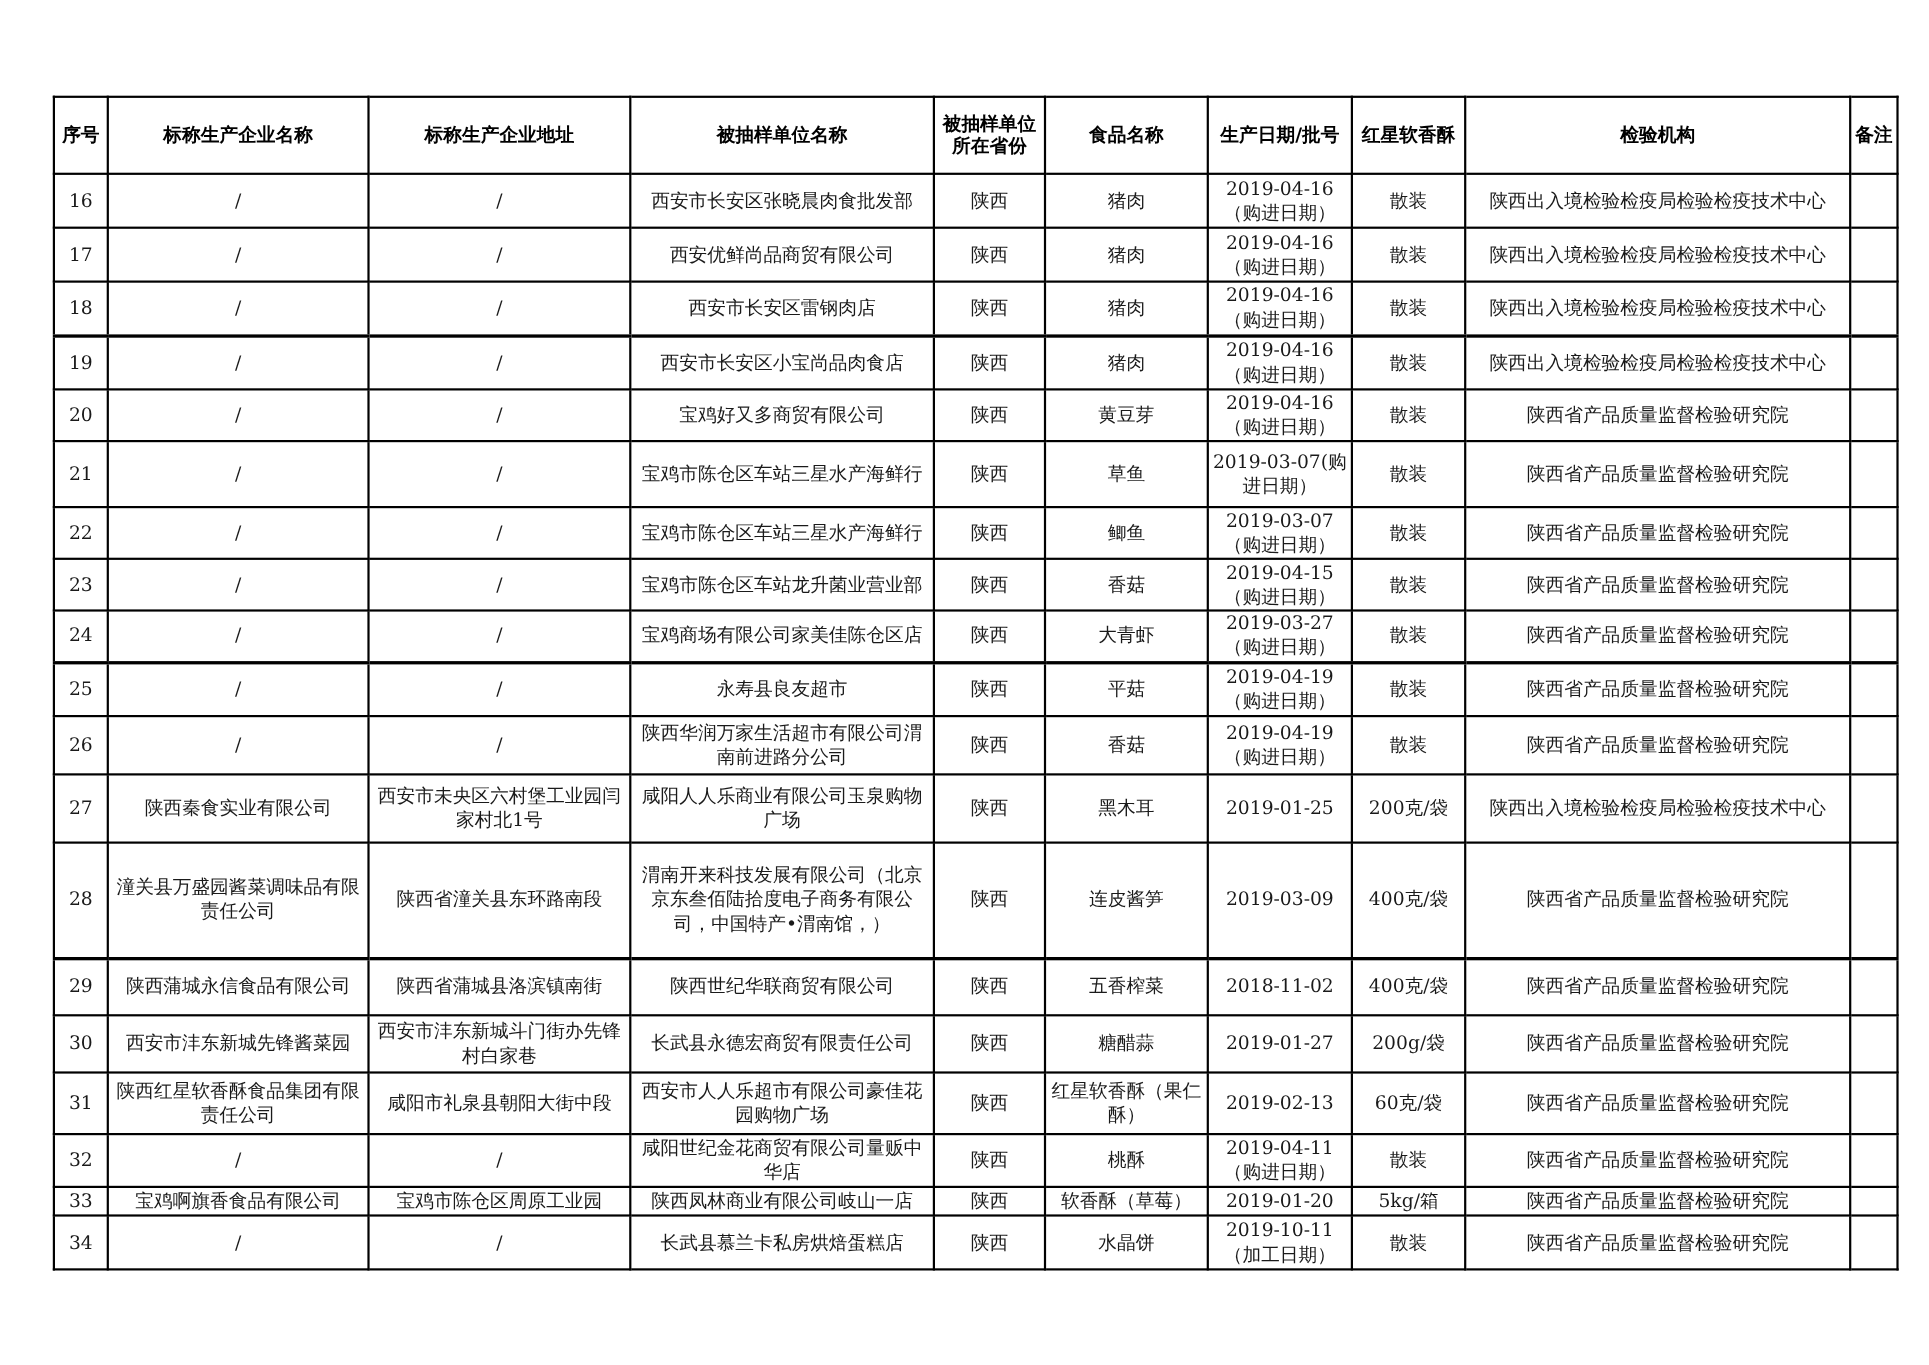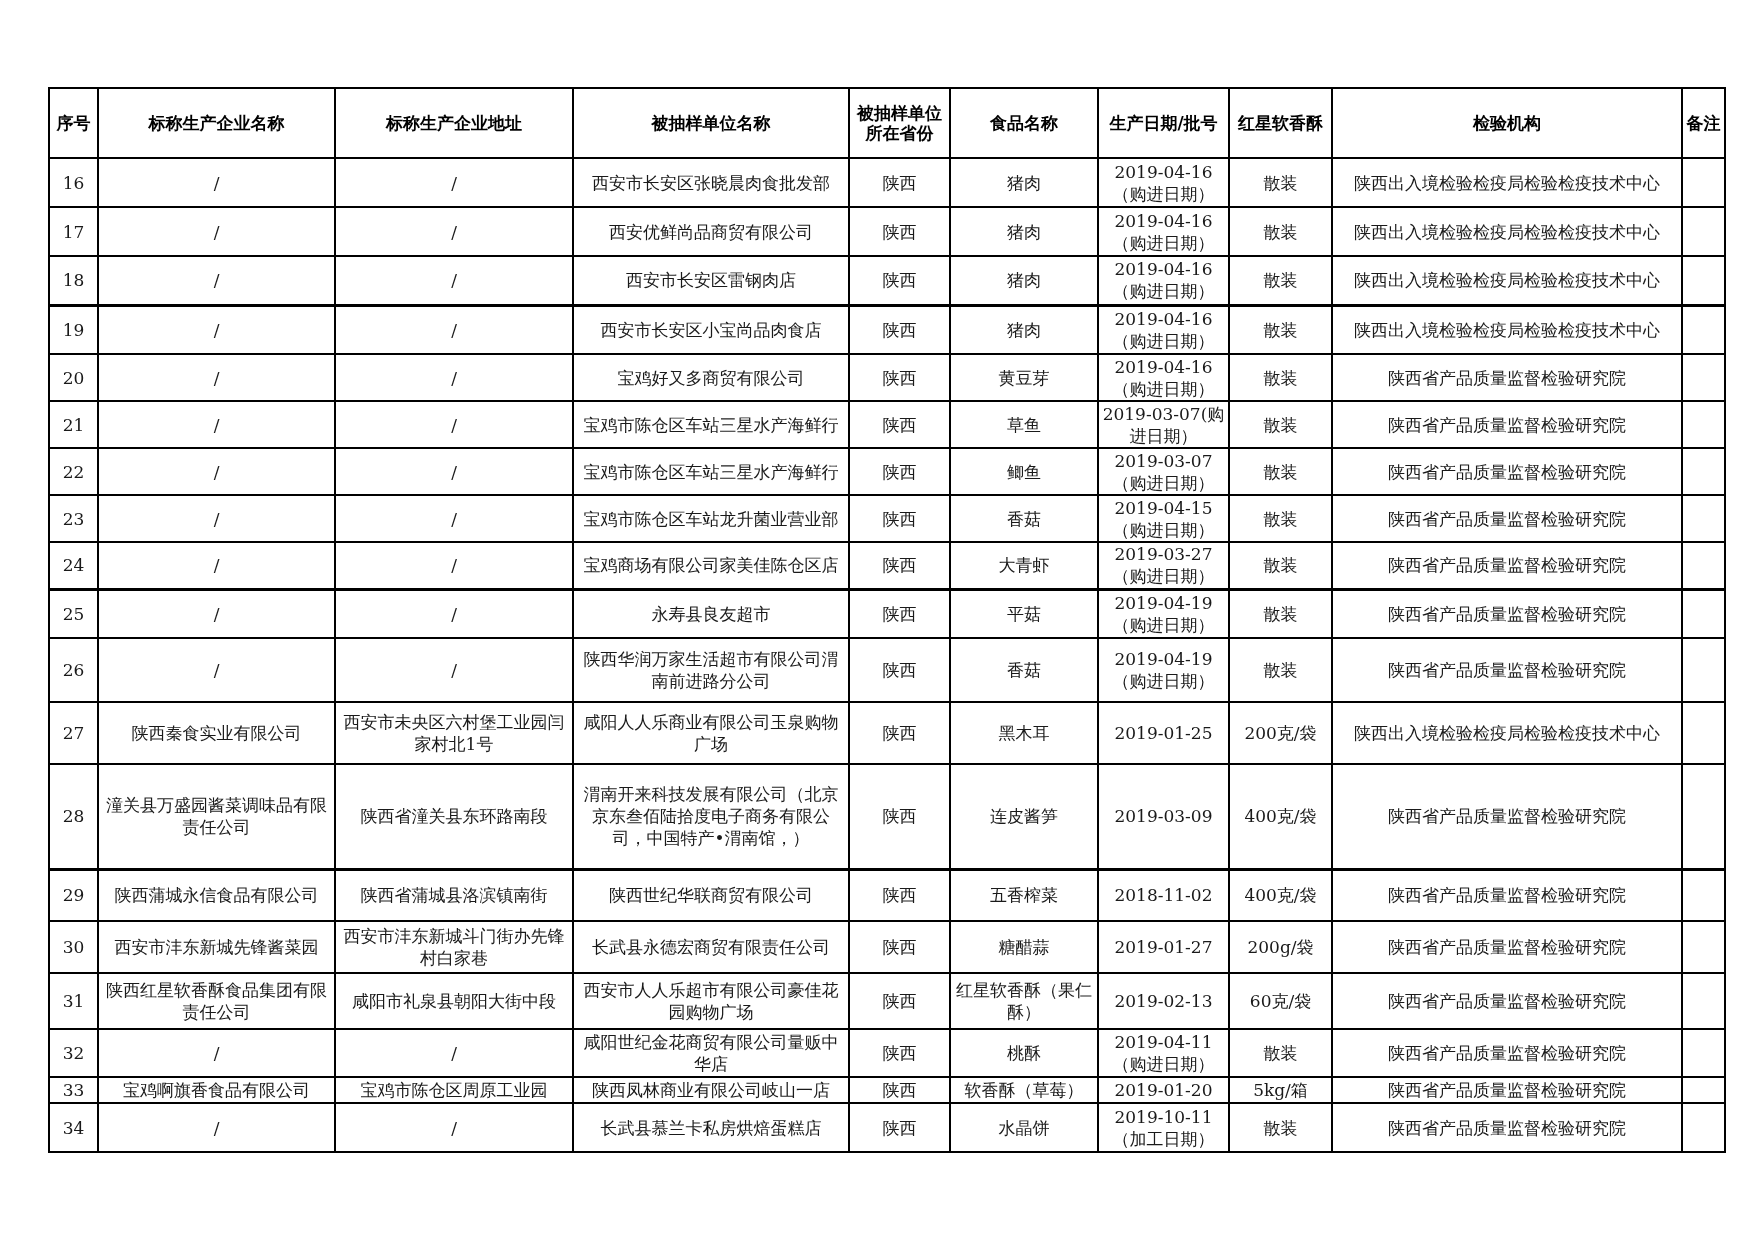--- a/index.html
+++ b/index.html
@@ -103,21 +103,21 @@
         <td>/</td>
         <td>/</td>
         <td>宝鸡好又多商贸有限公司</td>
         <td>陕西</td>
         <td>黄豆芽</td>
         <td>2019-04-16（购进日期）</td>
         <td>散装</td>
         <td>陕西省产品质量监督检验研究院</td>
         <td></td>
       </tr>
-      <tr style="height: 47px;">
+      <tr style="height: 60px;">
         <td>21</td>
         <td>/</td>
         <td>/</td>
         <td>宝鸡市陈仓区车站三星水产海鲜行</td>
         <td>陕西</td>
         <td>草鱼</td>
         <td>2019-03-07(购进日期）</td>
         <td>散装</td>
         <td>陕西省产品质量监督检验研究院</td>
         <td></td>
@@ -163,21 +163,21 @@
         <td>/</td>
         <td>/</td>
         <td>永寿县良友超市</td>
         <td>陕西</td>
         <td>平菇</td>
         <td>2019-04-19（购进日期）</td>
         <td>散装</td>
         <td>陕西省产品质量监督检验研究院</td>
         <td></td>
       </tr>
-      <tr style="height: 64px;">
+      <tr style="height: 53px;">
         <td>26</td>
         <td>/</td>
         <td>/</td>
         <td>陕西华润万家生活超市有限公司渭南前进路分公司</td>
         <td>陕西</td>
         <td>香菇</td>
         <td>2019-04-19（购进日期）</td>
         <td>散装</td>
         <td>陕西省产品质量监督检验研究院</td>
         <td></td>

